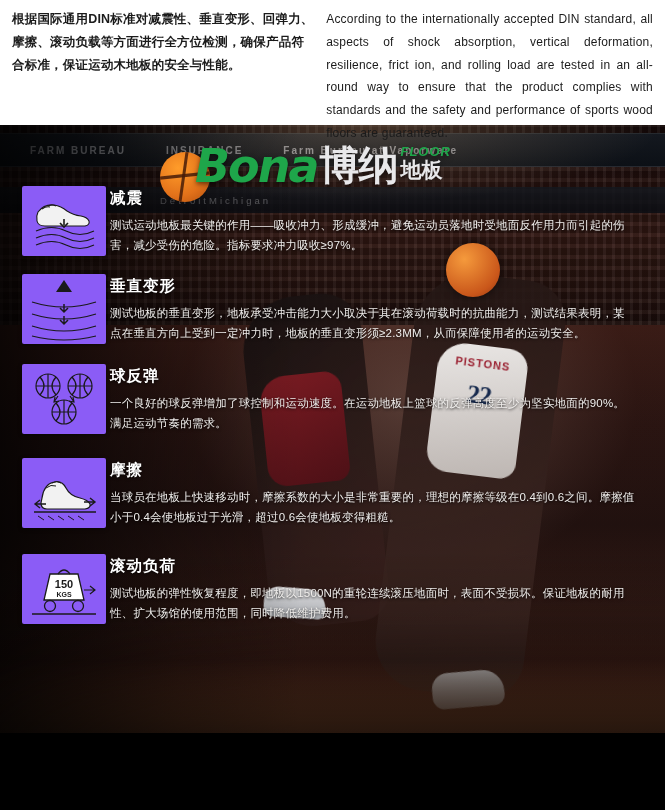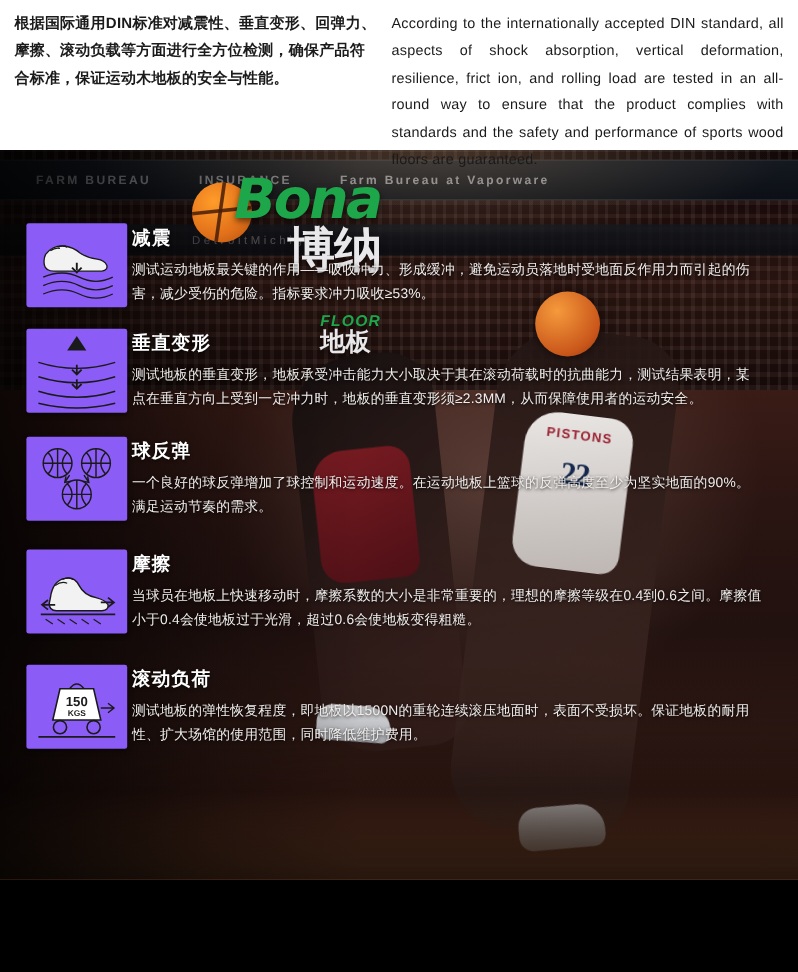--- a/index.html
+++ b/index.html
@@ -217,23 +217,21 @@
     left: 0; top: 0; width: 665px; height: 120px;
     background: radial-gradient(ellipse 420px 110px at 55% 0%, rgba(255,210,160,0.22), rgba(0,0,0,0) 70%);
   }
 
   
   .brand {
     position: absolute;
     left: 195px; top: 145px;
     z-index: 20;
     display: flex;
-    align-items: flex-end;
     text-shadow: 0 2px 5px rgba(0,0,0,0.55);
-    flex-direction: column;
   }
   .brand .bona {
     font-family: "DejaVu Sans", sans-serif;
     font-style: italic;
     font-weight: bold;
     font-size: 46px;
     color: #1ea64a;
     letter-spacing: -2px;
     line-height: 0.95;
   }
@@ -250,21 +248,20 @@
     line-height: 1;
   }
   .brand .stack .floor {
     font-size: 13px;
     font-weight: bold;
     font-style: italic;
     color: #1ea64a;
     letter-spacing: 1px;
     display: block;
     margin-bottom: 1px;
-    margin-top: 32px;
   }
   .brand .stack .dipan {
     font-size: 21px;
     font-weight: bold;
     color: #e8e8ea;
     display: block;
     letter-spacing: 0px;
   }
   .ball-logo {
     position: absolute;
@@ -420,21 +417,21 @@
           <g stroke="#1a1a1a" stroke-width="1.1" fill="none">
             <path d="M14 45 q16 -7 30 0 q14 7 28 0"></path>
             <path d="M14 52 q16 -7 30 0 q14 7 28 0"></path>
             <path d="M14 59 q16 -7 30 0 q14 7 28 0"></path>
           </g>
           <path d="M42 33 l0 6 M38 37 l4 4 l4 -4" stroke="#1a1a1a" stroke-width="1.6" fill="none"></path>
         </svg>
       </div>
       <div class="feature-text">
         <div class="feature-title">减震</div>
-        <div class="feature-desc">测试运动地板最关键的作用——吸收冲力、形成缓冲，避免运动员落地时受地面反作用力而引起的伤害，减少受伤的危险。指标要求冲力吸收≥53%。</div>
+        <div class="feature-desc">测试运动地板最关键的作用——吸收冲力、形成缓冲，避免运动员落地时受地面反作用力而引起的伤害，减少受伤的危险。指标要求冲力吸收≥97%。</div>
       </div>
     </div>
 
     <div class="feature f2">
       <div class="icon-box">
         <svg width="84" height="70" viewBox="0 0 84 70">
           <polygon points="42,6 50,18 34,18" fill="#1a1a1a"></polygon>
           <g stroke="#1a1a1a" stroke-width="1.2" fill="none">
             <path d="M10 28 q32 10 64 0"></path>
             <path d="M10 40 q32 10 64 0"></path>

